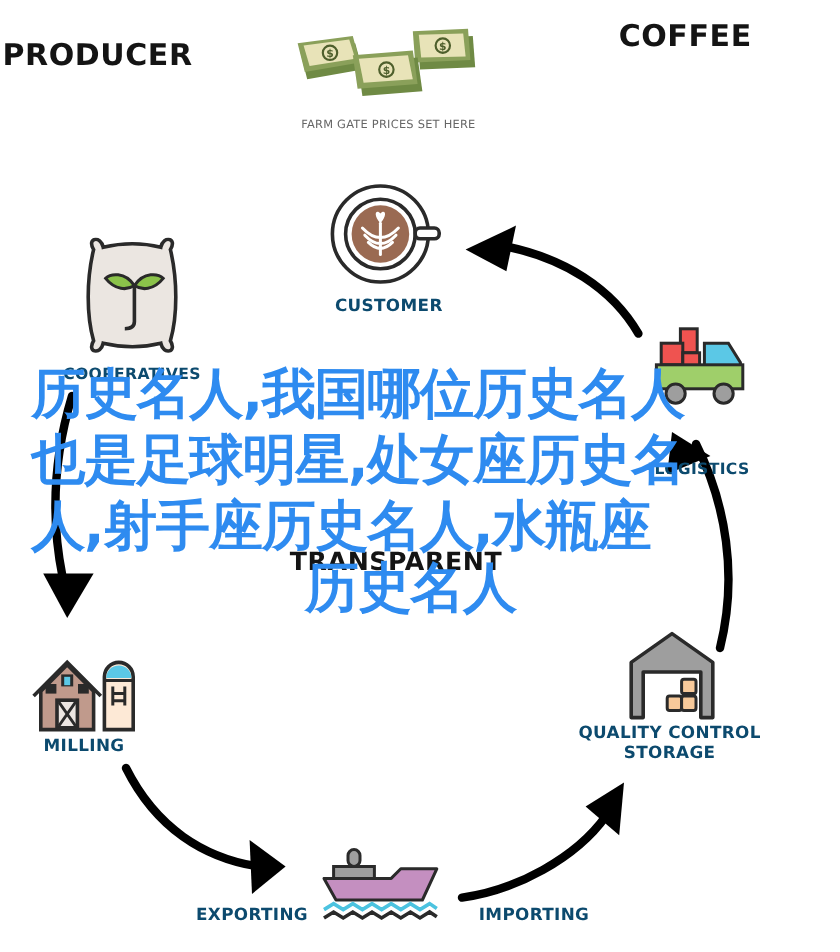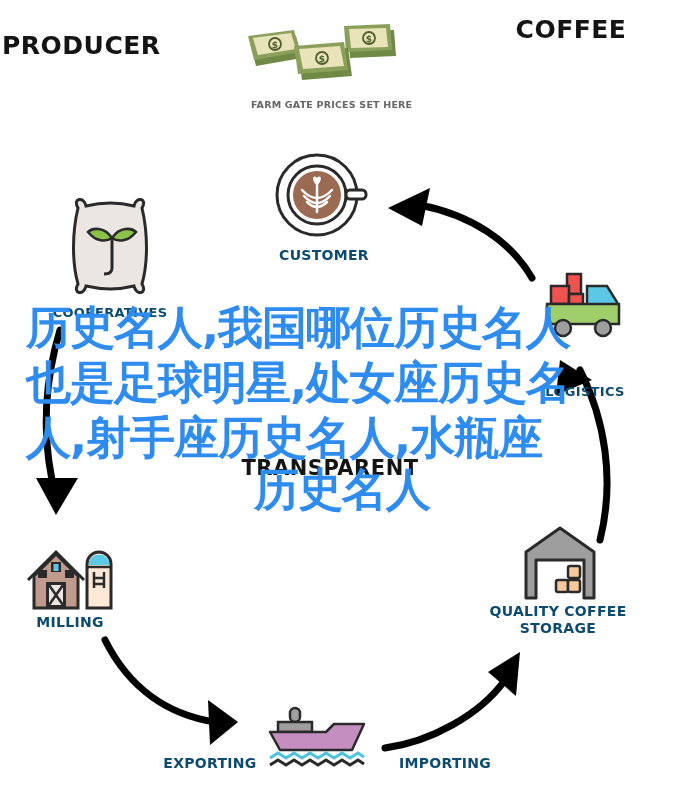--- a/index.html
+++ b/index.html
@@ -3,21 +3,21 @@
 <meta charset="utf-8">
 <style>
   html, body { margin: 0; padding: 0; background: #ffffff; }
   body { width: 700px; height: 793px; position: relative; overflow: hidden;
          font-family: "DejaVu Sans", sans-serif; color: #111; }
   .abs { position: absolute; }
   .big-label { font-family: "DejaVu Sans", sans-serif; font-weight: bold; color: #141414;
                letter-spacing: 0.5px; text-align: center; line-height: 1.15; }
   .node-label { font-family: "DejaVu Sans", sans-serif; font-weight: bold; color: #0c4a6e;
                 font-size: 14px; text-align: center; line-height: 1.2; letter-spacing: 0.3px; }
-  .small-caption { font-family: "DejaVu Sans", sans-serif; font-size: 9.5px; color: #666; letter-spacing: 0.2px; font-weight: bold; }
+  .small-caption { font-family: "DejaVu Sans", sans-serif; font-size: 9.5px; color: #666; letter-spacing: 0.2px; }
   svg { display: block; }
   .overlay { position: absolute; font-family: "DejaVu Sans", sans-serif; font-weight: bold;
              color: #2e8bf0; font-size: 45px; line-height: 55px; letter-spacing: -1px;
              white-space: nowrap; }
 </style>
 </head>
 <body>
 
 <div class="abs big-label" style="left:2px; top:32px; font-size:25px;">PRODUCER</div>
 
@@ -140,21 +140,21 @@
 
 <div class="abs" style="left:522px; top:524px;">
   <svg width="76" height="76" viewBox="0 0 76 76">
     <path d="M4 28 L38 4 L72 28 L72 74 L62 74 L62 36 L14 36 L14 74 L4 74 Z" fill="#9e9e9e" stroke="#2a2a2a" stroke-width="3" stroke-linejoin="round"></path>
     <rect x="46" y="42" width="12" height="12" rx="2" fill="#f7c99a" stroke="#2a2a2a" stroke-width="2.5"></rect>
     <rect x="34" y="56" width="12" height="12" rx="2" fill="#f7c99a" stroke="#2a2a2a" stroke-width="2.5"></rect>
     <rect x="46" y="56" width="12" height="12" rx="2" fill="#f7c99a" stroke="#2a2a2a" stroke-width="2.5"></rect>
   </svg>
 </div>
 <div class="abs node-label" style="left:470px; top:603px; width:176px;">
-  <div>QUALITY COFFEE</div>
+  <div>QUALITY CONTROL</div>
   <div>STORAGE</div>
 </div>
 
 <div class="abs node-label" style="left:155px; top:755px; width:110px;">EXPORTING</div>
 
 <div class="abs" style="left:268px; top:706px;">
   <svg width="100" height="66" viewBox="0 0 100 66">
     <rect x="22" y="2" width="10" height="14" rx="5" fill="#9e9e9e" stroke="#2a2a2a" stroke-width="2.5"></rect>
     <path d="M10 26 L10 16 L44 16 L44 26 Z" fill="#9e9e9e" stroke="#2a2a2a" stroke-width="2.5"></path>
     <path d="M2 26 L58 26 L66 18 L96 18 L84 44 L12 44 Z" fill="#c48fc0" stroke="#2a2a2a" stroke-width="2.5" stroke-linejoin="round"></path>

